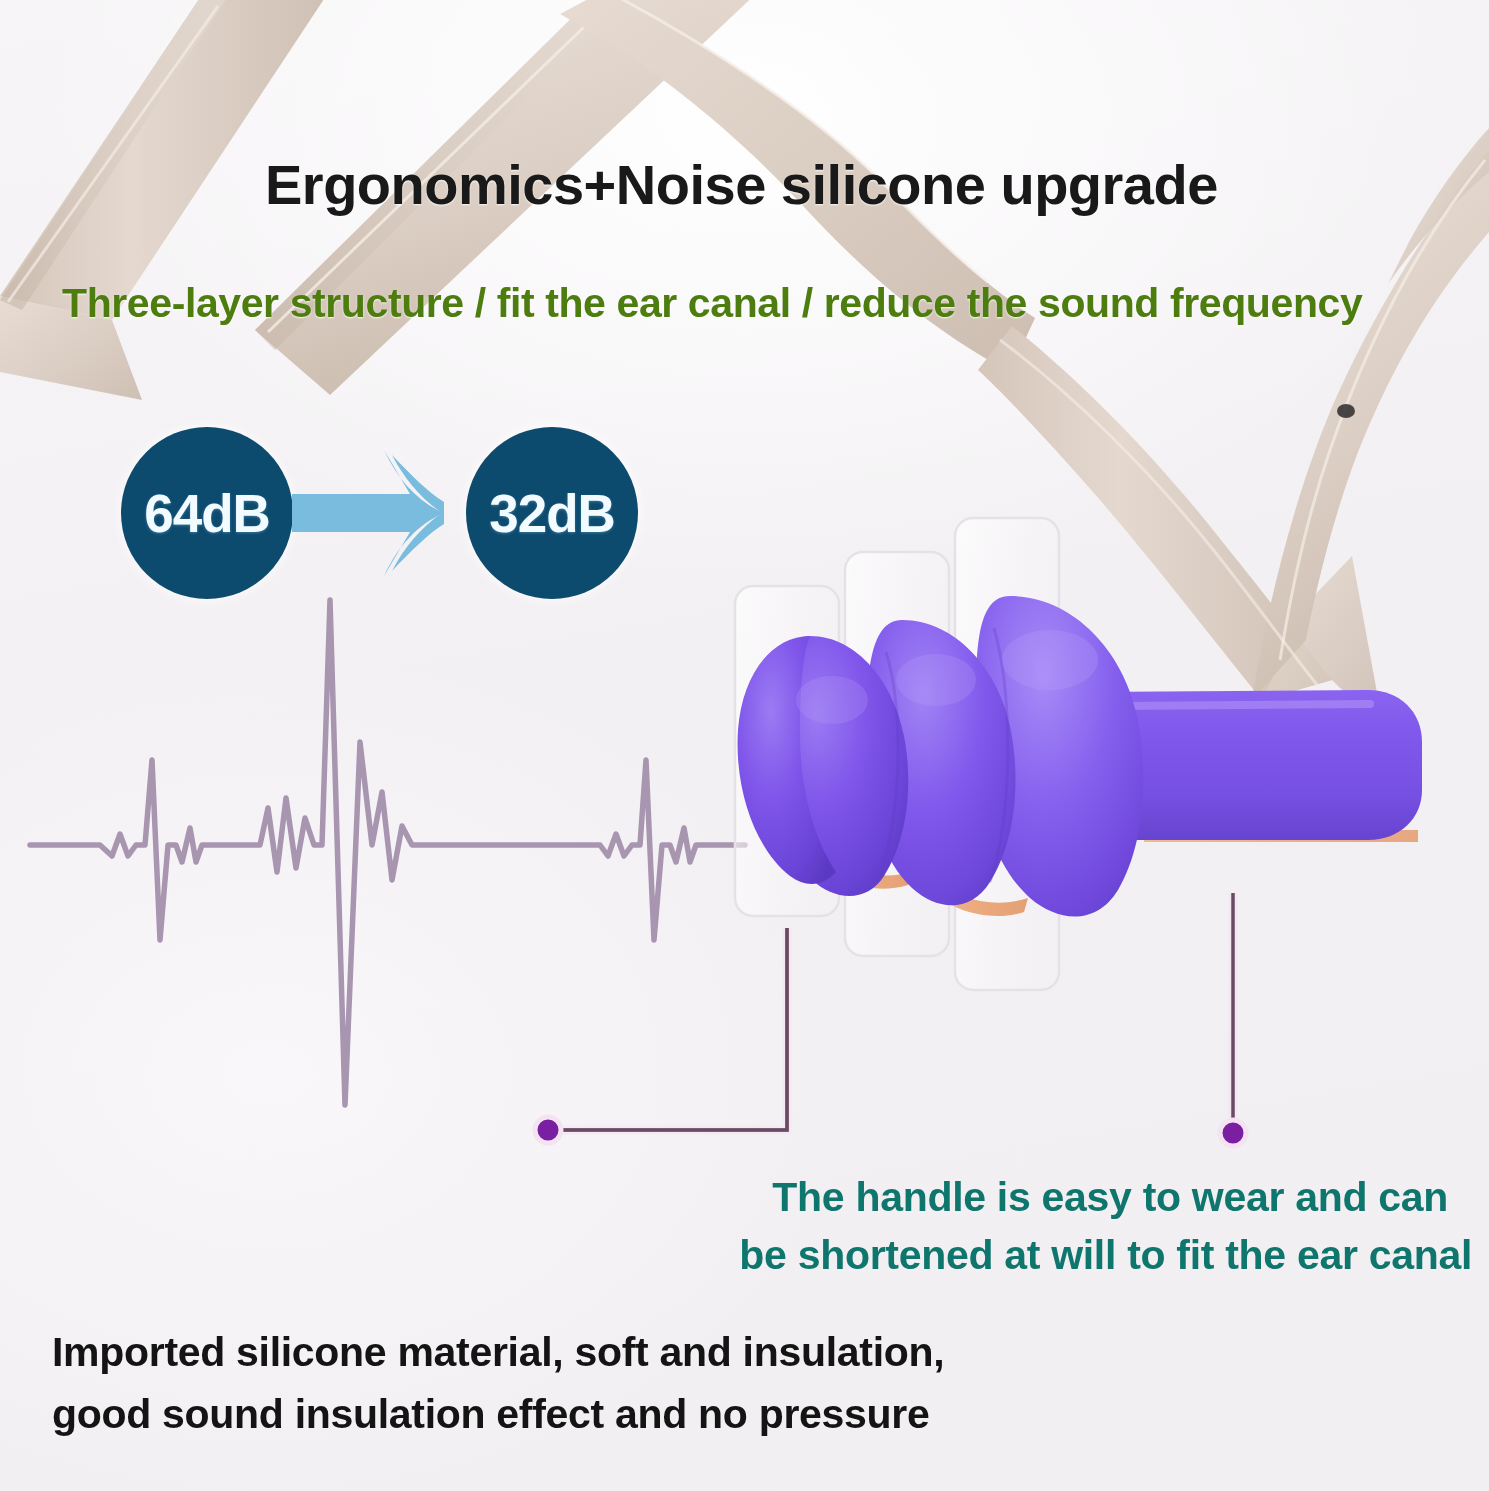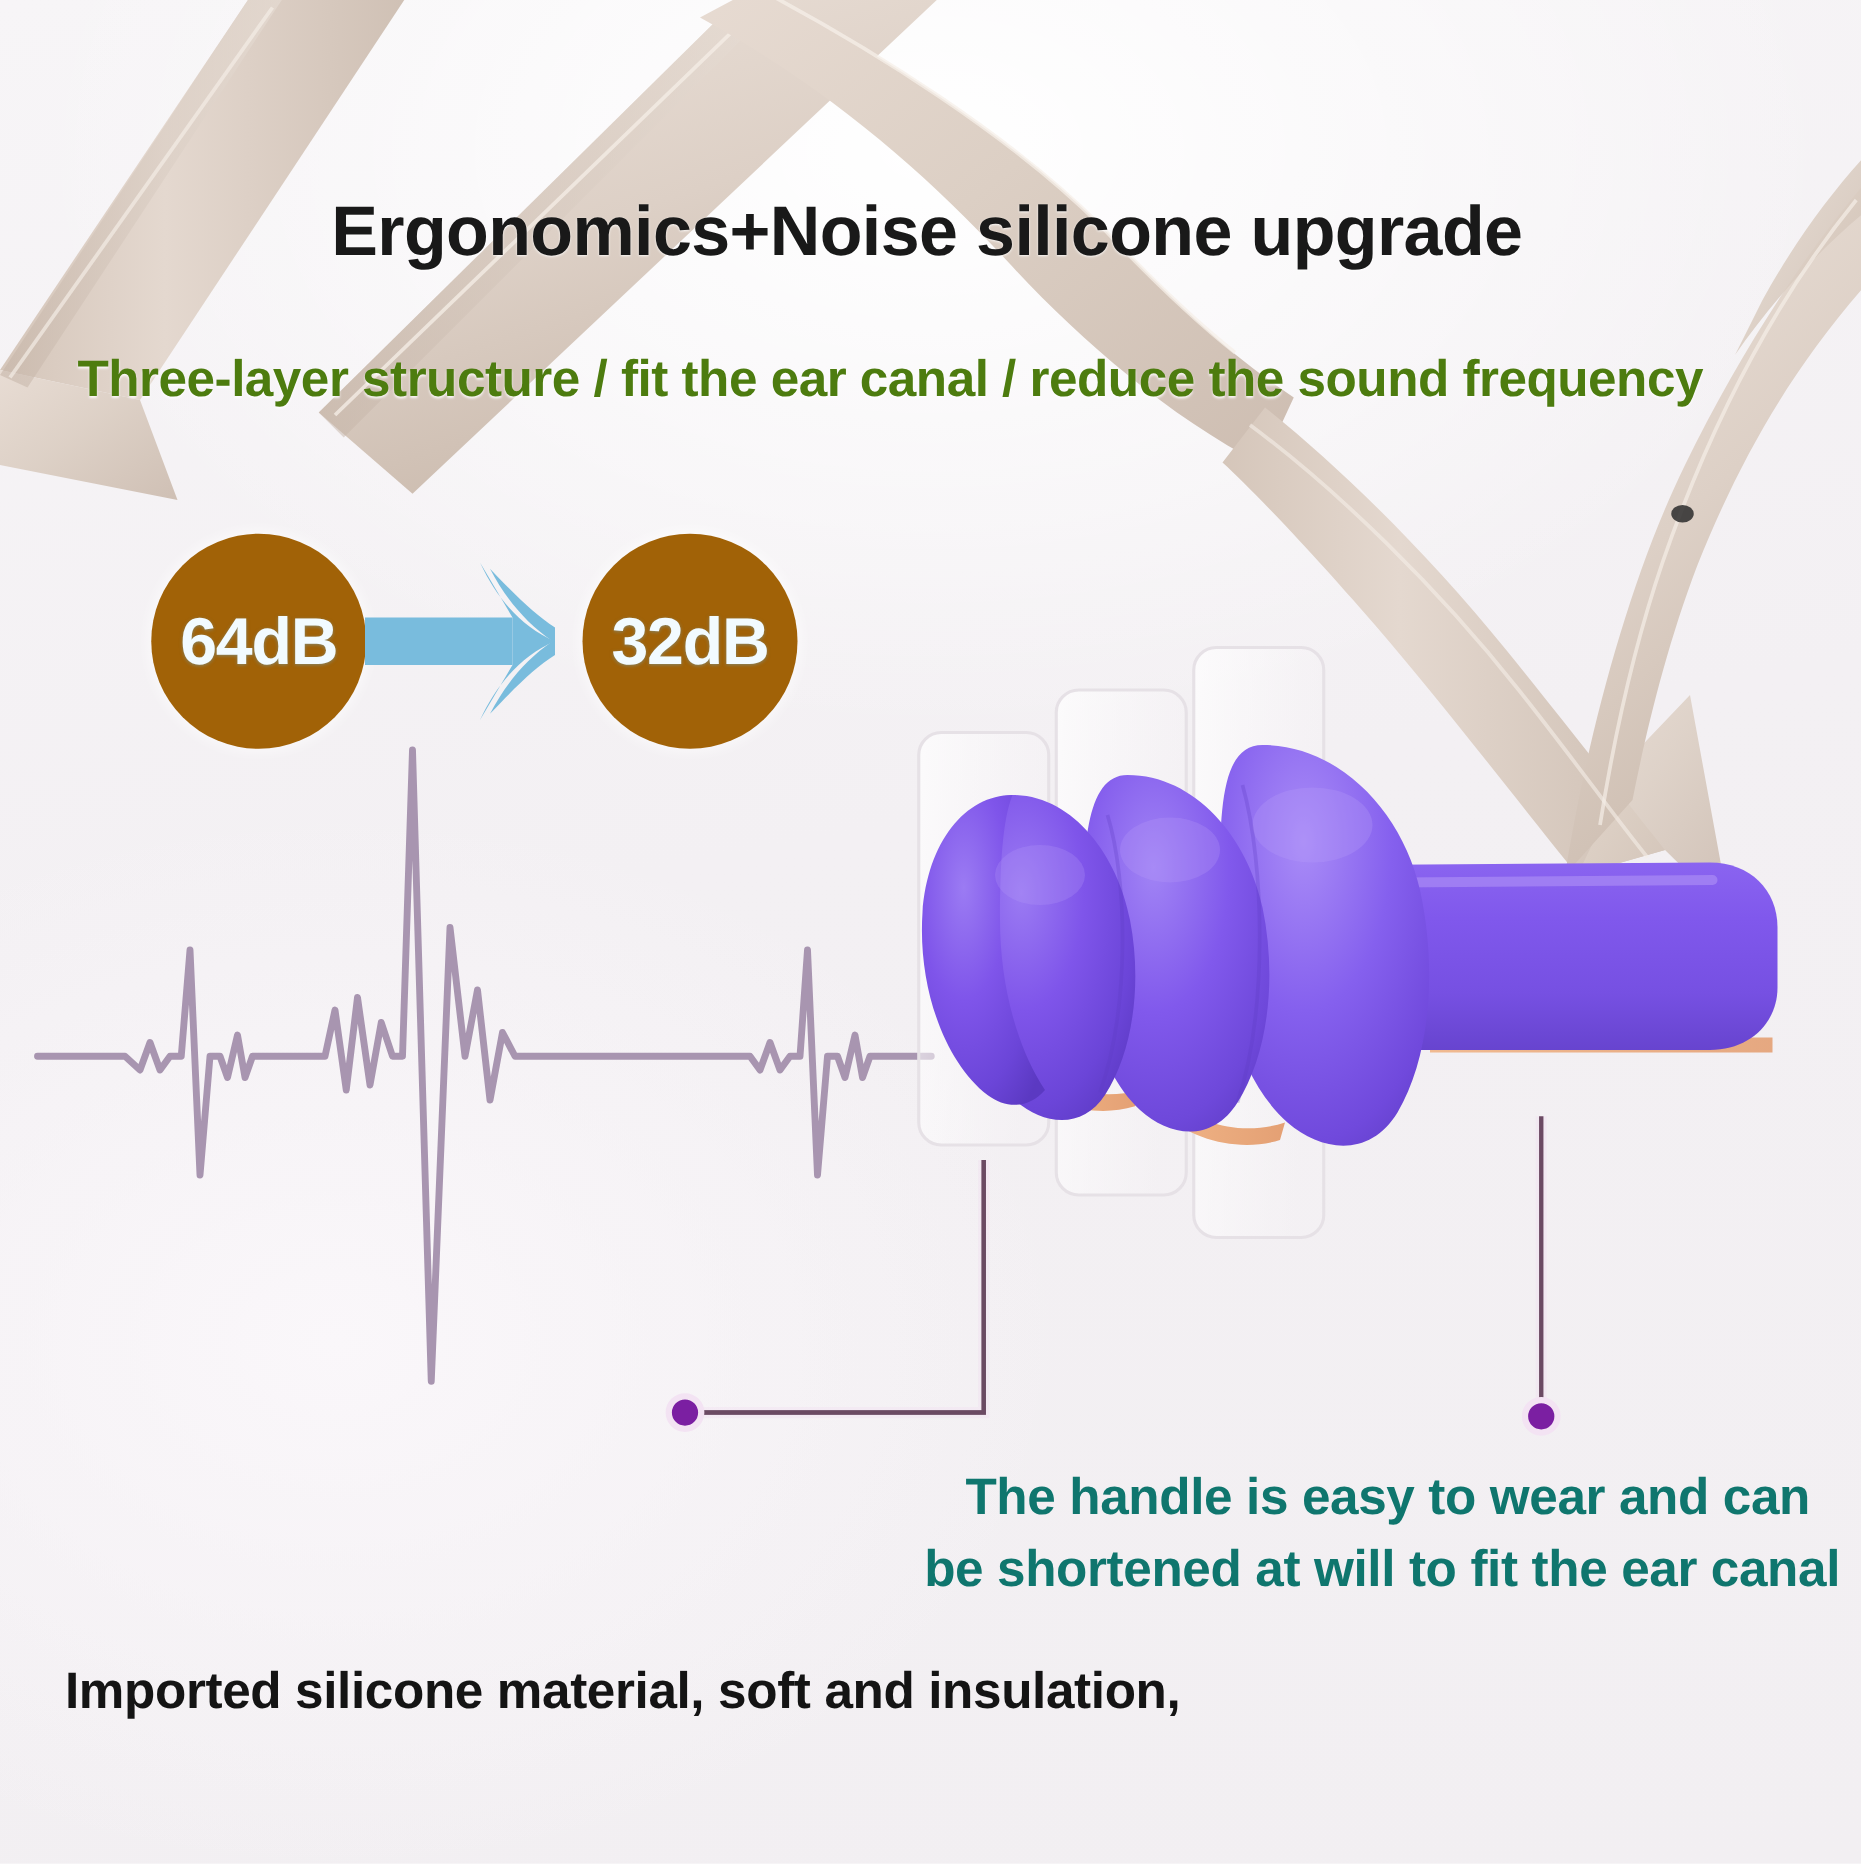--- a/index.html
+++ b/index.html
@@ -60,21 +60,21 @@
     white-space: nowrap;
     text-shadow: 0 1px 2px rgba(255,255,255,0.85);
   }
 
   
   .db-badge {
     position: absolute;
     width: 172px;
     height: 172px;
     border-radius: 50%;
-    background: #a16207;
+    background: #0c4a6e;
     box-shadow: 0 0 10px 3px rgba(255,255,255,0.55);
     display: flex;
     align-items: center;
     justify-content: center;
   }
   .db-badge span {
     font-size: 53px;
     font-weight: bold;
     color: #f2fbff;
     letter-spacing: -1px;
@@ -365,15 +365,16 @@
 
   <div class="subhead">Three-layer structure / fit the ear canal / reduce the sound frequency</div>
 
   <div class="callout-right-text">
     <span class="l1">The handle is easy to wear and can</span>
     <span class="l2">be shortened at will to fit the ear canal</span>
   </div>
 
   <div class="footer-text">
     <span>Imported silicone material, soft and insulation,</span>
+    <span>good sound insulation effect and no pressure</span>
   </div>
 
 </div>
 
 </body></html>

